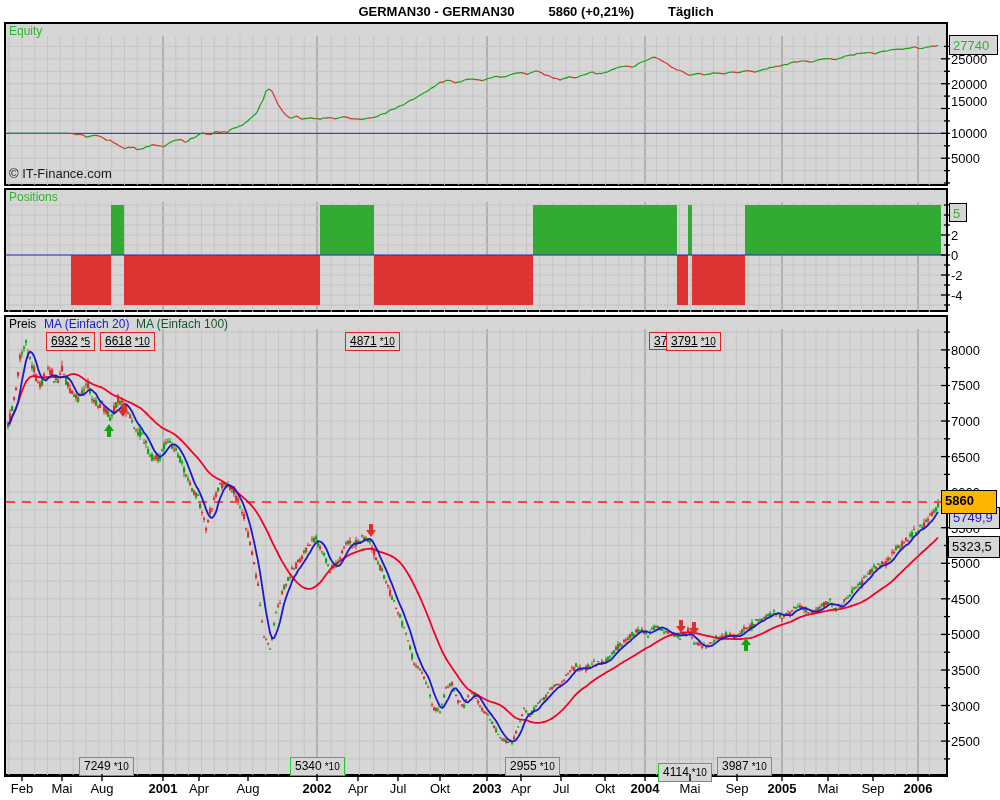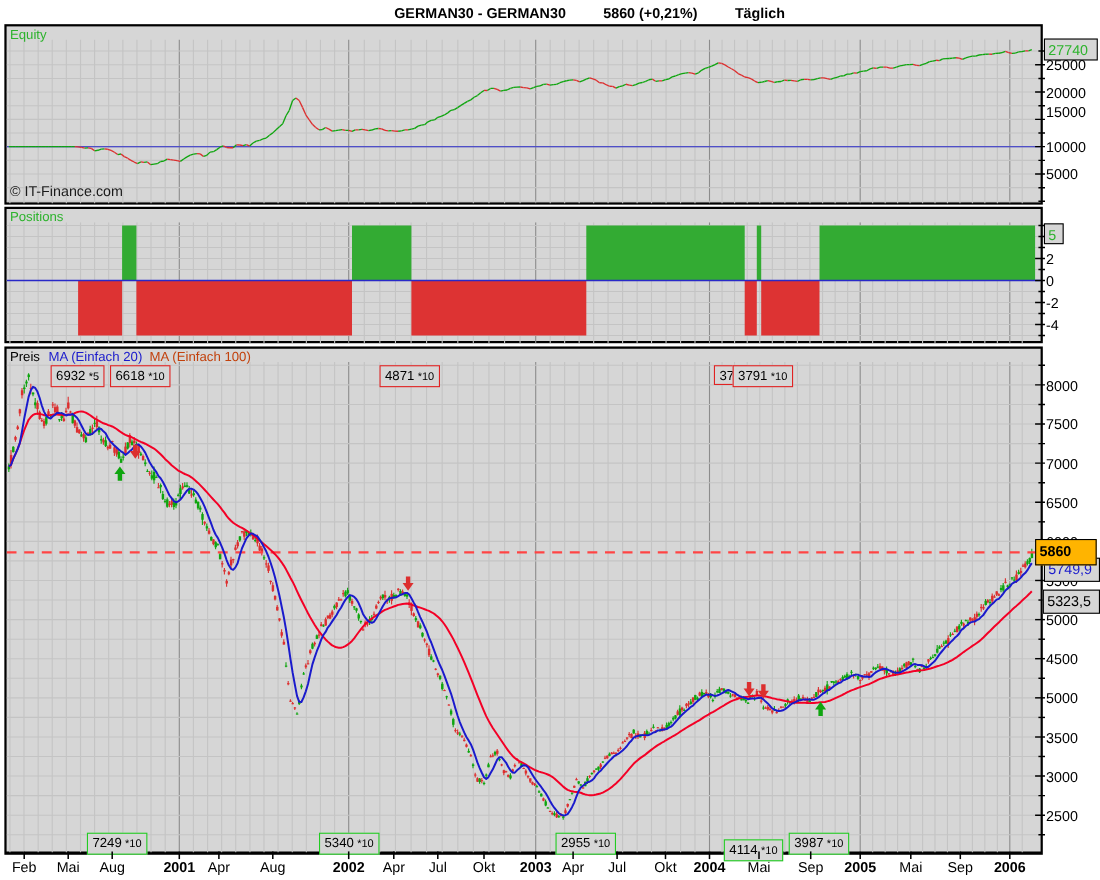--- a/index.html
+++ b/index.html
@@ -15,21 +15,21 @@
   #price-panel{top:315px;height:462px;border-bottom-width:3px;}
   .plabel{position:absolute;font-size:12px;line-height:13px;z-index:4;}
   .plot{position:absolute;left:6px;z-index:2;}
   .axis-label{position:absolute;left:951px;font-size:13px;line-height:13px;color:#000;z-index:3;}
   .xlabel{position:absolute;top:781px;font-size:13px;color:#000;transform:translateX(-50%);z-index:3;}
   .vbox{position:absolute;background:#d6d6d6;border:1px solid #000;font-size:13px;
         line-height:13px;padding:3px 3px;box-sizing:border-box;white-space:nowrap;overflow:hidden;}
   .trade-box{position:absolute;background:#d6d6d6;font-size:12px;line-height:12px;
              color:#000;padding:2px 4px;white-space:nowrap;overflow:hidden;z-index:5;}
   .trade-box .qty{font-size:10px;padding-left:3px;}
-  .sellbox{border:1px solid #e02222;}
+  .sellbox{border:1px solid #e02222;text-decoration:underline;}
   .buybox{border:1px solid #22cc22;}
   #watermark{position:absolute;left:9px;top:166px;font-size:13px;color:#1a1a1a;z-index:4;}
   #overlay{position:absolute;left:0;top:0;z-index:6;pointer-events:none;}
   #last-price-box{background:#ffb400;z-index:7;font-weight:bold;}
   #ma20-box{z-index:6;}
   #ma100-box{z-index:6;}
 </style>
 </head>
 <body>
 
@@ -42,21 +42,21 @@
   </div>
 
   <div class="panel" id="equity-panel"></div>
   <div class="panel" id="positions-panel"></div>
   <div class="panel" id="price-panel"></div>
 
   <span class="plabel" id="equity-label" style="left: 9px; top: 25px; color: rgb(45, 179, 45);">Equity</span>
   <span class="plabel" id="positions-label" style="left: 9px; top: 191px; color: rgb(45, 179, 45);">Positions</span>
   <span class="plabel" id="price-label" style="left:9px;top:318px;color:#000;">Preis</span>
   <span class="plabel" id="ma20-label" style="left: 44px; top: 318px; color: rgb(26, 26, 204);">MA (Einfach 20)</span>
-  <span class="plabel" id="ma100-label" style="left: 136px; top: 318px; color: #c2410c;">MA (Einfach 100)</span>
+  <span class="plabel" id="ma100-label" style="left: 136px; top: 318px; color: #14532d;">MA (Einfach 100)</span>
 
   <div id="watermark">© IT-Finance.com</div>
 
   <svg class="plot" id="equity-svg" width="944" height="149" style="top:36px;">
       <line x1="3.0" y1="0" x2="3.0" y2="149" stroke="#c4c4c4" stroke-width="1"></line>
       <line x1="15.8" y1="0" x2="15.8" y2="149" stroke="#c4c4c4" stroke-width="1"></line>
       <line x1="28.7" y1="0" x2="28.7" y2="149" stroke="#c4c4c4" stroke-width="1"></line>
       <line x1="41.5" y1="0" x2="41.5" y2="149" stroke="#c4c4c4" stroke-width="1"></line>
       <line x1="54.3" y1="0" x2="54.3" y2="149" stroke="#c4c4c4" stroke-width="1"></line>
       <line x1="67.2" y1="0" x2="67.2" y2="149" stroke="#c4c4c4" stroke-width="1"></line>

